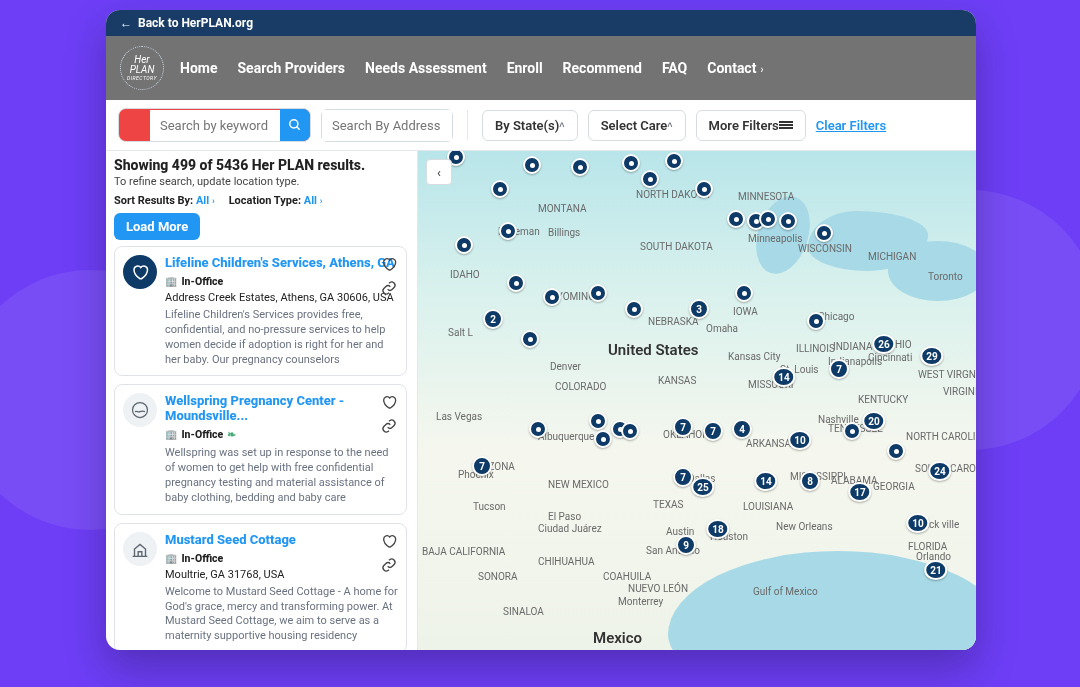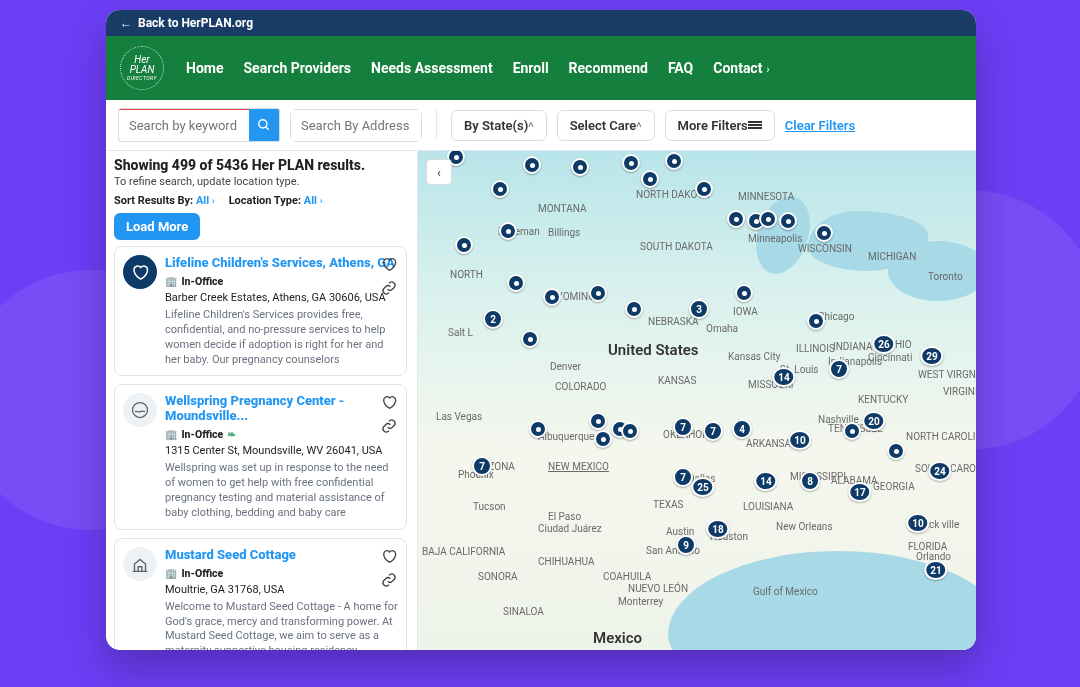--- a/index.html
+++ b/index.html
@@ -4,27 +4,27 @@
 <style>
   * { margin:0; padding:0; box-sizing:border-box; font-family: -apple-system, BlinkMacSystemFont, 'Segoe UI', Roboto, Arial, sans-serif; }
   body { background:#6d3ef6; width:1080px; height:687px; overflow:hidden; position:relative; }
   .deco { position:absolute; border-radius:50%; background:rgba(255,255,255,0.08); }
   .deco.d1 { width:260px; height:260px; left:-40px; top:270px; }
   .deco.d2 { width:260px; height:260px; right:-20px; top:190px; }
   .frame { position:absolute; left:106px; top:10px; width:870px; height:640px; background:#fff; border-radius:14px; overflow:hidden; box-shadow:0 18px 40px rgba(0,0,0,.25); display:flex; flex-direction:column; }
   .topbar { background:#183c66; color:#fff; font-size:12px; padding:6px 14px; }
   .back { display:inline-flex; align-items:center; gap:6px; cursor:pointer; font-weight:700; }
   .back .arr { font-weight:700; }
-  .navbar { background:#15803d; color:#fff; display:flex; align-items:center; padding:10px 14px; gap:22px; }
+  .navbar { background:#737373; color:#fff; display:flex; align-items:center; padding:10px 14px; gap:16px; }
   .logo { width:44px; height:44px; border:1.5px dotted #cbe0f1; border-radius:50%; display:flex; align-items:center; justify-content:center; font-size:10px; font-style:italic; font-family:Georgia, serif; color:#fff; text-align:center; line-height:1.05; }
   .navlinks { display:flex; gap:20px; font-size:14px; font-weight:700; }
   .navlinks .item { cursor:pointer; }
   .navlinks .chev { font-size:10px; margin-left:4px; opacity:.9; }
   .filterbar { background:#fff; border-bottom:1px solid #e4e7eb; padding:8px 12px; display:flex; align-items:center; gap:10px; }
-  .searchwrap { display:flex; align-items:center; border:1px solid #d7dce1; border-radius:3px; overflow:hidden; background:#ef4444; }
+  .searchwrap { display:flex; align-items:center; border:1px solid #d7dce1; border-radius:8px; overflow:hidden; background:#ef4444;padding-left:31px; }
   .searchwrap input { border:none; outline:none; padding:8px 10px; font-size:13px; width:130px; color:#555; }
   .searchbtn { background:#2196f3; color:#fff; width:30px; height:32px; border:none; display:flex; align-items:center; justify-content:center; cursor:pointer; }
   .addrwrap { border:1px solid #d7dce1; border-radius:6px; }
   .addrwrap input { border:none; outline:none; padding:8px 10px; font-size:13px; width:130px; color:#555; }
   .sep { width:1px; height:30px; background:#e4e7eb; margin:0 4px; }
   .fbtn { border:1px solid #d7dce1; background:#fff; border-radius:6px; padding:7px 12px; font-size:13px; font-weight:600; color:#333; cursor:pointer; display:flex; align-items:center; }
   .fbtn .chev { font-size:9px; color:#6b7480; }
   .sliders { display:inline-block; width:14px; height:10px; position:relative; }
   .sliders:before, .sliders:after { content:""; position:absolute; left:0; right:0; height:2px; background:#333; }
   .sliders:before{ top:1px; } .sliders:after{ top:7px; }
@@ -144,21 +144,21 @@
       <div class="cards" id="cards">
           <div class="card">
             <div class="cicon">
               <svg width="18" height="18" viewBox="0 0 24 24" fill="none" stroke="white" stroke-width="2">
                 <path d="M12 21s-8-5-8-12a5 5 0 0 1 9-3 5 5 0 0 1 9 3c0 7-8 12-8 12z"></path>
               </svg>
             </div>
             <div class="cbody"><div class="ctitle">Lifeline Children's Services, Athens, GA</div><div class="badge">
                 <span class="bi">🏢</span>
                 <span>In-Office</span>
-              </div><div class="addr">Barber Creek Estates, Athens, GA 30606, USA</div><div class="desc">Lifeline Children's Services provides free, confidential, and no-pressure services to help women decide if adoption is right for her and her baby. Our pregnancy counselors</div></div>
+              </div><div class="addr">Address Creek Estates, Athens, GA 30606, USA</div><div class="desc">Lifeline Children's Services provides free, confidential, and no-pressure services to help women decide if adoption is right for her and her baby. Our pregnancy counselors</div></div>
             <div class="cardactions">
               <div class="ai">
                 <svg width="16" height="16" viewBox="0 0 24 24" fill="none" stroke="currentColor" stroke-width="2">
                   <path d="M12 21s-8-5-8-12a5 5 0 0 1 9-3 5 5 0 0 1 9 3c0 7-8 12-8 12z"></path>
                 </svg>
               </div>
               <div class="ai">
                 <svg width="16" height="16" viewBox="0 0 24 24" fill="none" stroke="currentColor" stroke-width="2">
                   <path d="M10 14a5 5 0 0 0 7 0l3-3a5 5 0 0 0-7-7l-1 1"></path>
                   <path d="M14 10a5 5 0 0 0-7 0l-3 3a5 5 0 0 0 7 7l1-1"></path>
@@ -170,21 +170,21 @@
             <div class="cicon gray">
               <svg width="20" height="20" viewBox="0 0 24 24" fill="none" stroke="#5c6670" stroke-width="1.5">
                 <circle cx="12" cy="12" r="9"></circle>
                 <path d="M6 14c2-1 4 1 6 0s4-1 6 0"></path>
               </svg>
             </div>
             <div class="cbody"><div class="ctitle">Wellspring Pregnancy Center - Moundsville...</div><div class="badge">
                 <span class="bi">🏢</span>
                 <span>In-Office</span> 
                 <span style="color:#4a7">❧</span>
-              </div><div class="addr">1315 Center St, Moundsville, WV 26041, USA</div><div class="desc">Wellspring was set up in response to the need of women to get help with free confidential pregnancy testing and material assistance of baby clothing, bedding and baby care</div></div>
+              </div><div class="desc">Wellspring was set up in response to the need of women to get help with free confidential pregnancy testing and material assistance of baby clothing, bedding and baby care</div></div>
             <div class="cardactions">
               <div class="ai">
                 <svg width="16" height="16" viewBox="0 0 24 24" fill="none" stroke="currentColor" stroke-width="2">
                   <path d="M12 21s-8-5-8-12a5 5 0 0 1 9-3 5 5 0 0 1 9 3c0 7-8 12-8 12z"></path>
                 </svg>
               </div>
               <div class="ai">
                 <svg width="16" height="16" viewBox="0 0 24 24" fill="none" stroke="currentColor" stroke-width="2">
                   <path d="M10 14a5 5 0 0 0 7 0l3-3a5 5 0 0 0-7-7l-1 1"></path>
                   <path d="M14 10a5 5 0 0 0-7 0l-3 3a5 5 0 0 0 7 7l1-1"></path>
@@ -232,21 +232,21 @@
       <div class="lake" style="left:250px;top:400px;width:340px;height:140px;border-radius:50% 50% 40% 40%/60% 60% 40% 40%"></div>
       <div class="label big" style="left:190px;top:190px">United States</div>
     <div class="label" style="left: 120px; top: 52px;">MONTANA</div>
         <div class="label" style="left: 80px; top: 75px;">Bozeman</div>
         <div class="label" style="left: 130px; top: 76px;">Billings</div>
         <div class="label" style="left: 218px; top: 38px;">NORTH DAKOTA</div>
         <div class="label" style="left: 222px; top: 90px;">SOUTH DAKOTA</div>
         <div class="label" style="left: 320px; top: 40px;">MINNESOTA</div>
         <div class="label" style="left: 330px; top: 82px;">Minneapolis</div>
         <div class="label" style="left: 380px; top: 92px;">WISCONSIN</div>
-        <div class="label" style="left: 32px; top: 118px;">NORTH</div>
+        <div class="label" style="left: 32px; top: 118px;">IDAHO</div>
         <div class="label" style="left: 130px; top: 140px;">WYOMING</div>
         <div class="label" style="left: 230px; top: 165px;">NEBRASKA</div>
         <div class="label" style="left: 315px; top: 155px;">IOWA</div>
         <div class="label" style="left: 288px; top: 172px;">Omaha</div>
         <div class="label" style="left: 400px; top: 160px;">Chicago</div>
         <div class="label" style="left: 450px; top: 100px;">MICHIGAN</div>
         <div class="label" style="left: 510px; top: 120px;">Toronto</div>
         <div class="label" style="left: 378px; top: 192px;">ILLINOIS</div>
         <div class="label" style="left: 410px; top: 205px;">Indianapolis</div>
         <div class="label" style="left: 415px; top: 190px;">INDIANA</div>
@@ -259,21 +259,21 @@
         <div class="label" style="left: 240px; top: 224px;">KANSAS</div>
         <div class="label" style="left: 310px; top: 200px;">Kansas City</div>
         <div class="label" style="left: 330px; top: 228px;">MISSOURI</div>
         <div class="label" style="left: 362px; top: 213px;">St. Louis</div>
         <div class="label" style="left: 440px; top: 243px;">KENTUCKY</div>
         <div class="label" style="left: 400px; top: 263px;">Nashville</div>
         <div class="label" style="left: 410px; top: 272px;">TENNESSEE</div>
         <div class="label" style="left: 525px; top: 235px;">VIRGINIA</div>
         <div class="label" style="left: 18px; top: 260px;">Las Vegas</div>
         <div class="label" style="left: 55px; top: 310px;">ARIZONA</div>
-        <div class="label" style="left: 130px; top: 310px; text-decoration: underline;">NEW MEXICO</div>
+        <div class="label" style="left: 130px; top: 328px;">NEW MEXICO</div>
         <div class="label" style="left: 120px; top: 280px;">Albuquerque</div>
         <div class="label" style="left: 245px; top: 278px;">OKLAHOMA</div>
         <div class="label" style="left: 328px; top: 287px;">ARKANSAS</div>
         <div class="label" style="left: 372px; top: 320px;">MISSISSIPPI</div>
         <div class="label" style="left: 413px; top: 324px;">ALABAMA</div>
         <div class="label" style="left: 455px; top: 330px;">GEORGIA</div>
         <div class="label" style="left: 488px; top: 280px;">NORTH CAROLINA</div>
         <div class="label" style="left: 497px; top: 312px;">SOUTH CAROLINA</div>
         <div class="label" style="left: 40px; top: 318px;">Phoenix</div>
         <div class="label" style="left: 55px; top: 350px;">Tucson</div>

